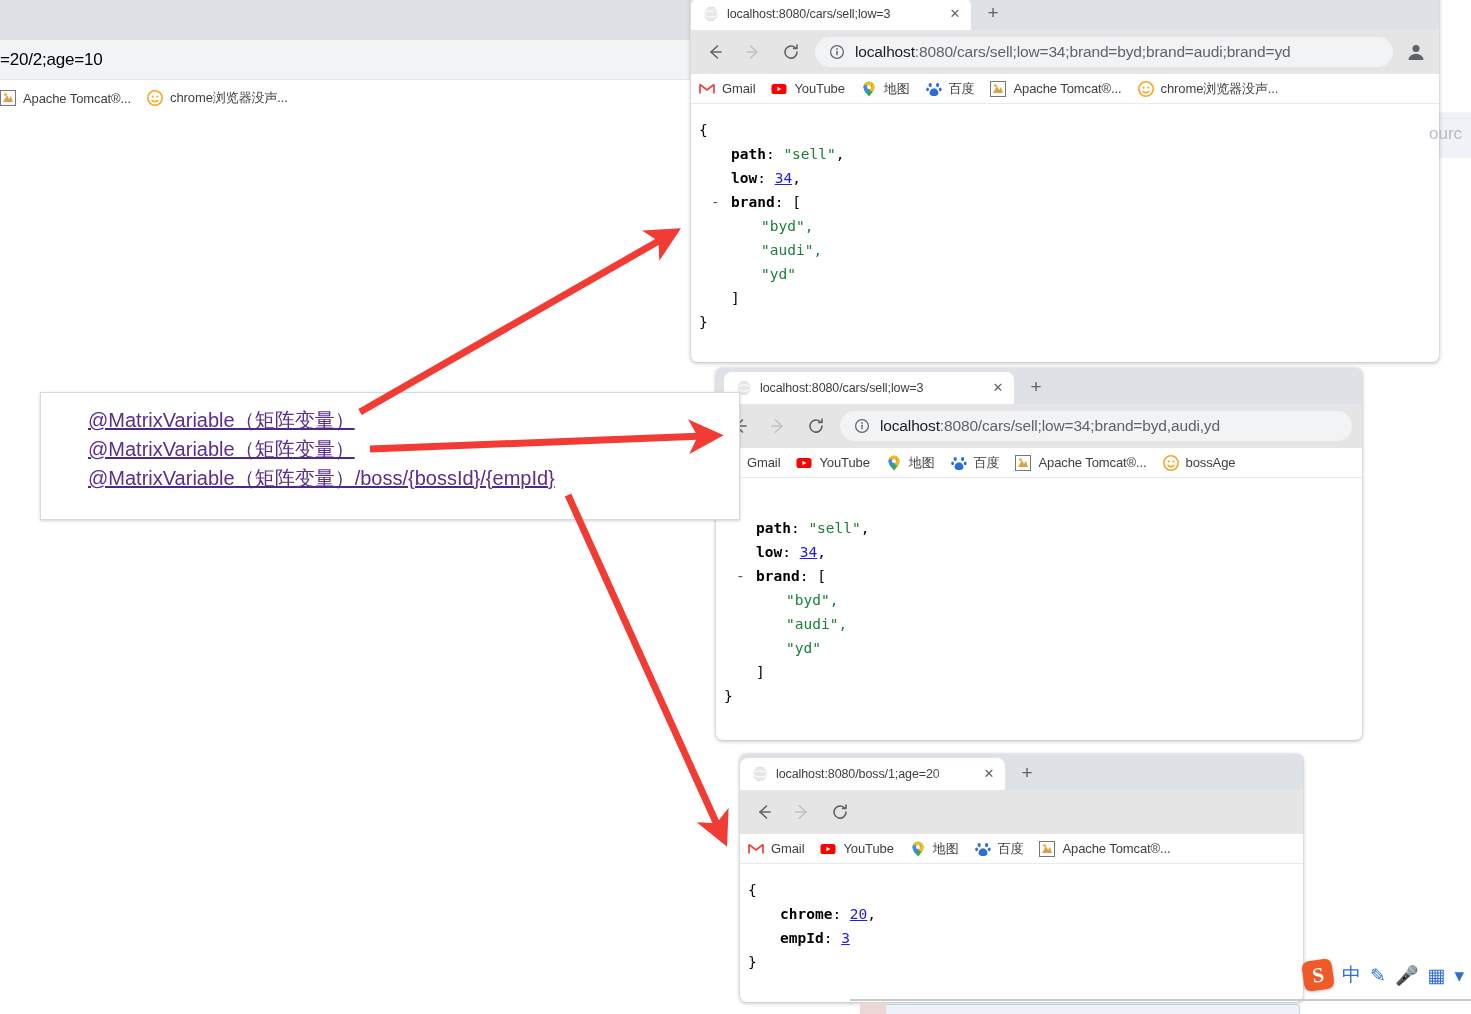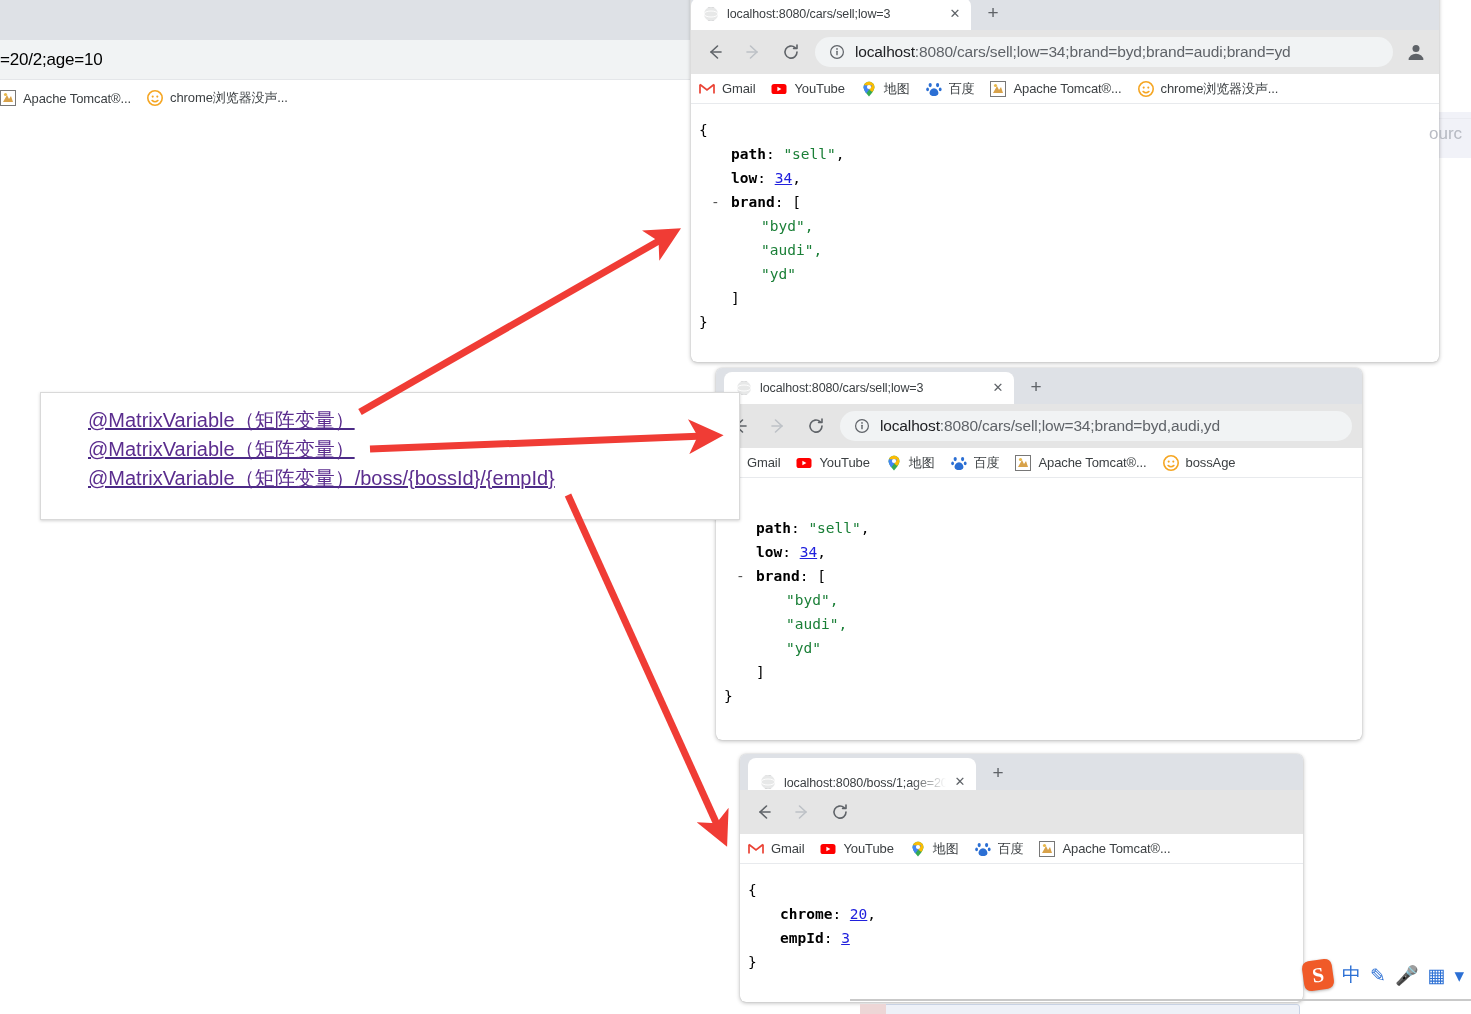--- a/index.html
+++ b/index.html
@@ -428,21 +428,21 @@
       <span class="ln ind2"><span class="s">"audi",</span></span>
       <span class="ln ind2"><span class="s">"yd"</span></span>
       <span class="ln ind1">]</span>
       <span class="ln">}</span>
     </div>
   </div>
 </div>
 
 <div class="chrome-win" style="left:740px;top:754px;width:563px;height:248px;border-radius:6px;">
   <div class="tabstrip">
-    <div class="tab" style="width:228px;margin-left:8px;align-items:flex-end;">
+    <div class="tab" style="width:265px;">
       <span class="tab-favicon">
         <svg width="16" height="16" viewBox="0 0 16 16">
             <circle cx="8" cy="8" r="7" fill="#5f6368"></circle>
             <path d="M8 1 a10 7 0 0 0 0 14 a10 7 0 0 0 0 -14" fill="#fff" opacity=".85"></path>
             <ellipse cx="8" cy="8" rx="7" ry="3" fill="none" stroke="#fff" stroke-width="1" opacity=".9"></ellipse>
           </svg>
       </span>
       <span class="tab-title">localhost:8080/boss/1;age=20</span>
       <span class="tab-close">✕</span>
     </div>

